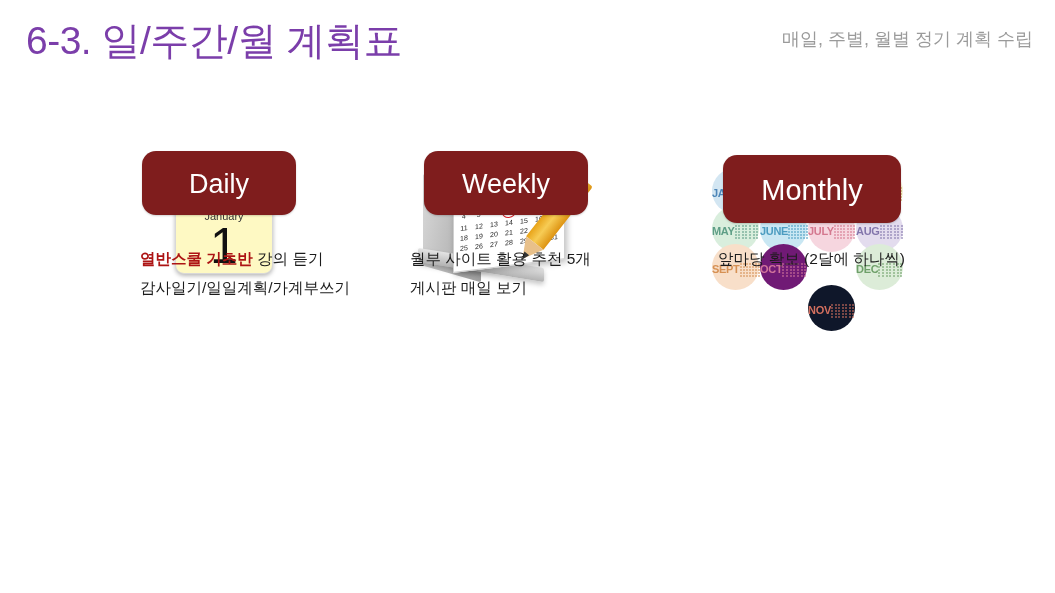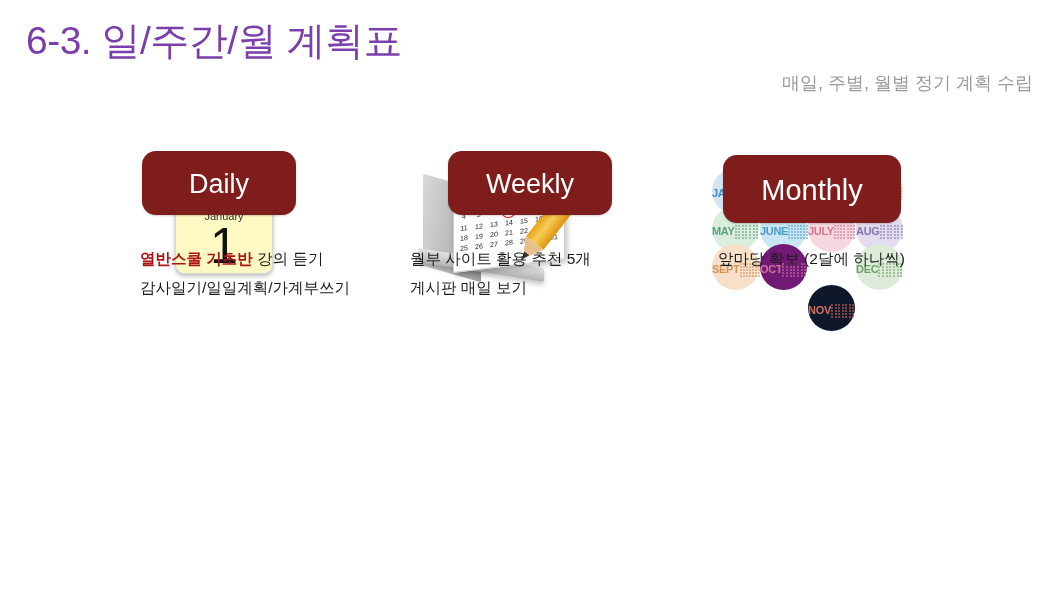--- a/index.html
+++ b/index.html
@@ -24,21 +24,20 @@
     color: #7B3EAA;
     white-space: nowrap;
   }
   #slide-subtitle {
     position: absolute;
     right: 22px; top: 27px;
     font-size: 18px;
     font-weight: 400;
     color: #9a9a9a;
     white-space: nowrap;
-    margin-top: 44px;
   }
 
   
   .column {
     position: absolute;
     top: 160px;
     width: 330px;
   }
   #column-daily   { left: 55px; }
   #column-weekly  { left: 345px; }
@@ -240,21 +239,21 @@
     color: #ffffff;
     border-radius: 14px;
     text-align: center;
     font-size: 27px;
     font-weight: 400;
     border: none;
     cursor: pointer;
     box-shadow: 0 1px 2px rgba(0,0,0,.18);
   }
   #button-daily   { left: 142px; top: 151px; width: 154px; height: 64px; line-height: 64px; }
-  #button-weekly  { left: 424px; top: 151px; width: 164px; height: 64px; line-height: 64px; margin-left: 24px; }
+  #button-weekly  { left: 424px; top: 151px; width: 164px; height: 64px; line-height: 64px; }
   #button-monthly { left: 723px; top: 155px; width: 178px; height: 68px; line-height: 68px; font-size: 29px; }
 
   
   .caption-block {
     position: absolute;
     font-size: 15.5px;
     line-height: 29px;
     color: #1b1b1b;
     white-space: nowrap;
   }

